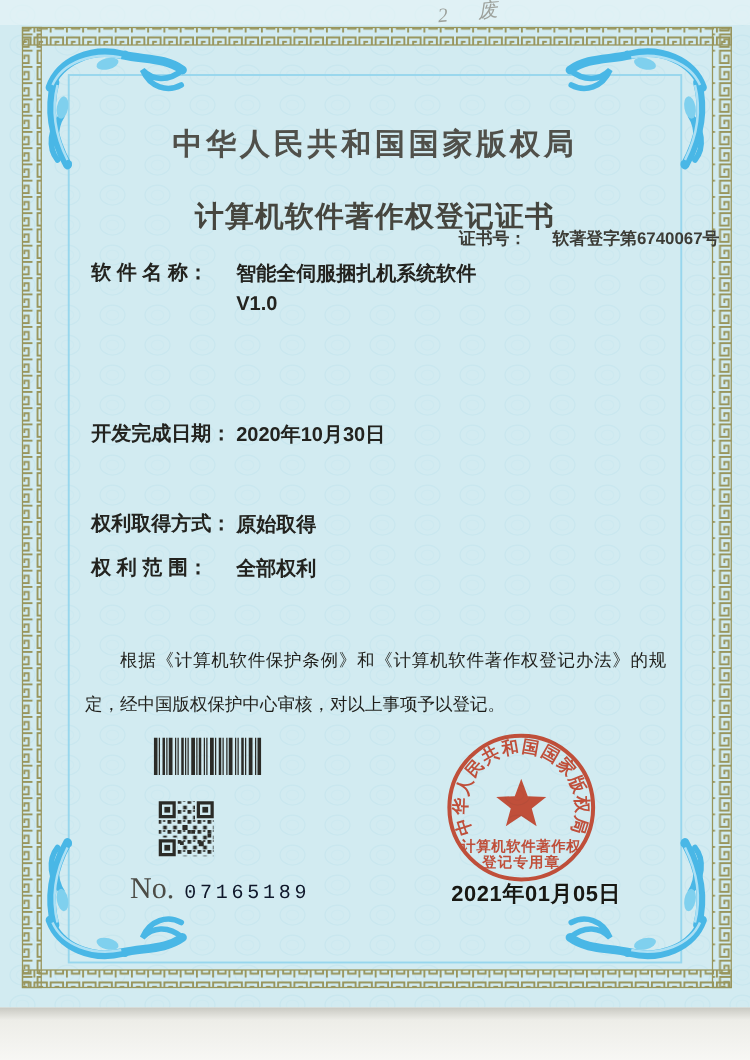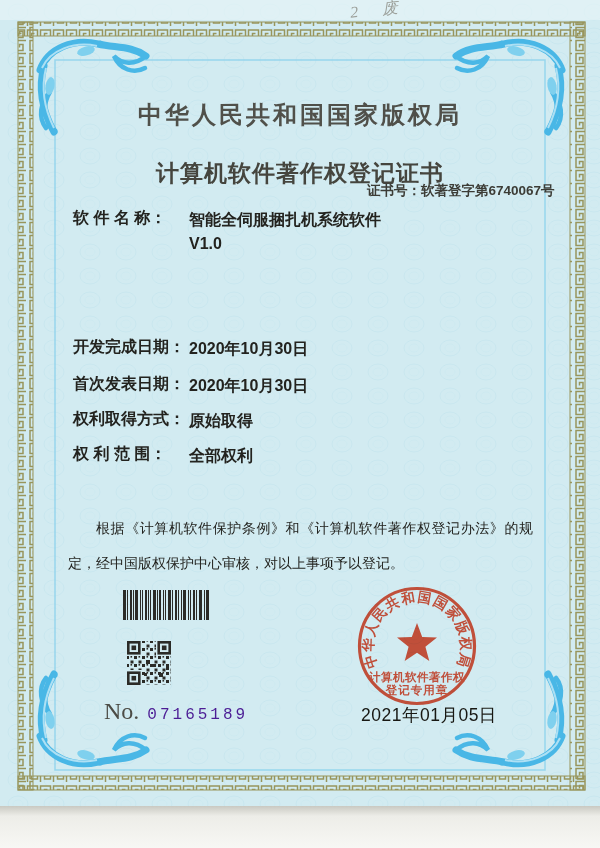--- a/index.html
+++ b/index.html
@@ -25,21 +25,21 @@
     font-size:24px;font-weight:700;letter-spacing:3px;color:#50504a;white-space:nowrap;
   }
   .cert-title{
     position:absolute;left:50%;top:138px;transform:translateX(-50%);
     font-size:23px;font-weight:700;letter-spacing:1px;color:#45453e;white-space:nowrap;margin-top:20px;
   }
   .cert-no-line{
     position:absolute;left:367px;top:182px;font-size:13.5px;font-weight:700;
     color:#3c3c36;white-space:nowrap;
   }
-  .cert-no-line .v{margin-left:0;}
+  .cert-no-line .v{margin-left:21px;}
   .row{position:absolute;left:73px;white-space:nowrap;font-size:16px;font-weight:700;color:#23231f;}
   .row .lbl{display:inline-block;width:112px;white-space:pre;vertical-align:top;}
   .row .val{display:inline-block;margin-left:4px;white-space:pre-line;line-height:24px;vertical-align:top;}
   .r-name{top:208px;}
   .r-owner{top:272px;}
   .r-dev{top:337px;}
   .r-pub{top:374px;}
   .r-method{top:409px;}
   .r-scope{top:444px;}
   .r-reg{top:477px;}
@@ -47,24 +47,24 @@
     position:absolute;left:68px;top:511px;width:465px;
     font-size:14px;font-weight:400;color:#1f1f1b;
     line-height:35px;text-align:justify;text-indent:2em;
   }
   .serial{
     position:absolute;left:104px;top:698px;white-space:nowrap;
   }
   .serial .no{font-family:"Liberation Serif",serif;font-size:24px;color:#4c4c46;}
   .serial .digits{
     font-family:"Liberation Mono","DejaVu Sans Mono",monospace;
-    font-size:16px;color:#4c1d95;letter-spacing:3px;margin-left:8px;
+    font-size:16px;color:#0f172a;letter-spacing:3px;margin-left:8px;
   }
   .issue-date{
-    position:absolute;left:361px;top:703px;font-size:17.5px;font-weight:400;
+    position:absolute;left:361px;top:703px;font-size:17.5px;font-weight:700;
     color:#181813;white-space:nowrap;letter-spacing:.5px;
   }
   svg.codes{position:absolute;}
   svg.seal-svg{position:absolute;left:352px;top:581px;mix-blend-mode:multiply;opacity:.92;}
 </style>
 </head>
 <body>
 
 <div class="stage">
   <div class="page"></div>
@@ -121,23 +121,20 @@
   <div class="cert-title">计算机软件著作权登记证书</div>
   <div class="cert-no-line">
     <span>证书号：</span><span class="v">软著登字第6740067号</span>
   </div>
 
   <div class="row r-name">
     <span class="lbl">软 件 名 称：</span><span class="val"><span>智能全伺服捆扎机系统软件</span><br><span>V1.0</span></span>
   </div>
   <div class="row r-dev">
     <span class="lbl">开发完成日期：</span><span class="val">2020年10月30日</span>
-  </div>
-  <div class="row r-pub">
-    <span class="lbl">首次发表日期：</span><span class="val">2020年10月30日</span>
   </div>
   <div class="row r-method">
     <span class="lbl">权利取得方式：</span><span class="val">原始取得</span>
   </div>
   <div class="row r-scope">
     <span class="lbl">权 利 范 围：</span><span class="val">全部权利</span>
   </div>
 
   <div class="statement">根据《计算机软件保护条例》和《计算机软件著作权登记办法》的规定，经中国版权保护中心审核，对以上事项予以登记。</div>
 

